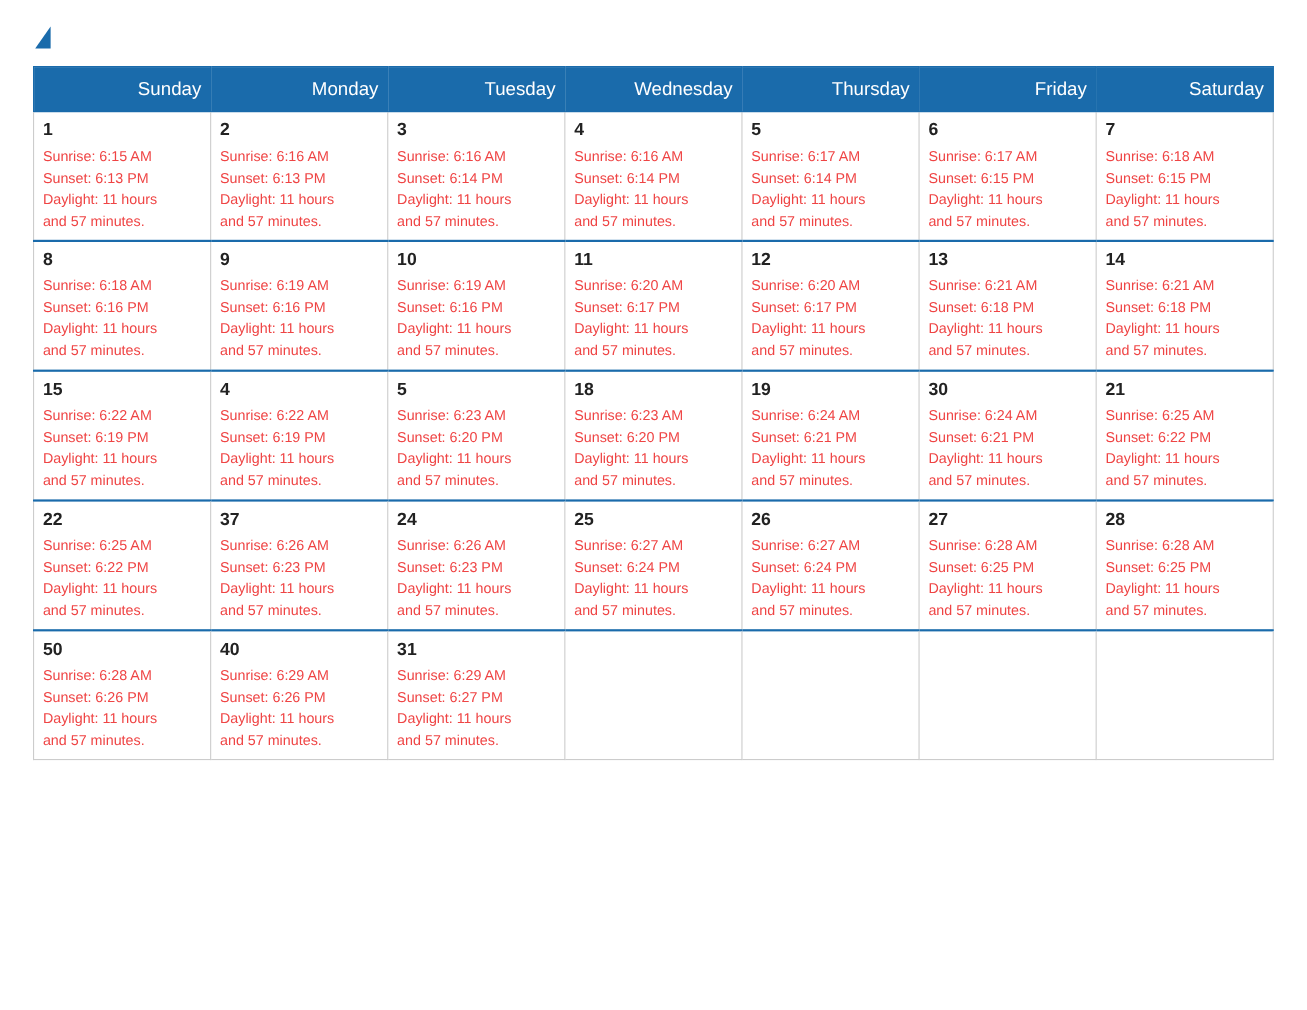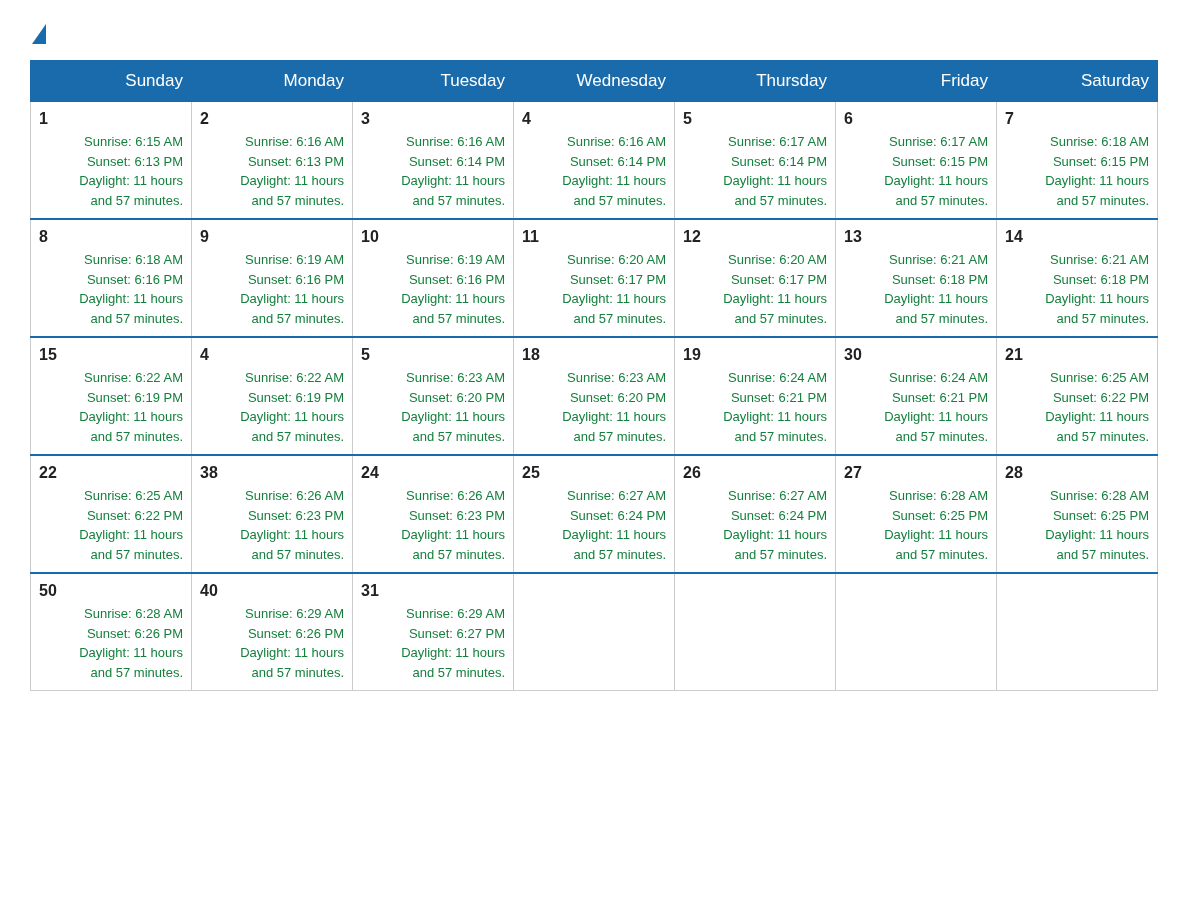--- a/index.html
+++ b/index.html
@@ -87,23 +87,22 @@
     }
     .day-number {
       font-size: 16px;
       font-weight: bold;
       color: #222;
       margin-bottom: 4px;
       display: block;
     }
     .day-info {
       font-size: 13px;
-      color: #15803d;
+      color: #ef4444;
       line-height: 1.5;
-      text-align: right;
     }
     .row-divider td {
       border-top: 2px solid #1a6bab !important;
     }
   </style>
 </head>
 <body>
 
 <div class="header">
   <div class="logo">
@@ -331,21 +330,21 @@
         <td>
           <span class="day-number">22</span>
           <div class="day-info">
             Sunrise: 6:25 AM<br>
             Sunset: 6:22 PM<br>
             Daylight: 11 hours<br>
             and 57 minutes.
           </div>
         </td>
         <td>
-          <span class="day-number">38</span>
+          <span class="day-number">37</span>
           <div class="day-info">
             Sunrise: 6:26 AM<br>
             Sunset: 6:23 PM<br>
             Daylight: 11 hours<br>
             and 57 minutes.
           </div>
         </td>
         <td>
           <span class="day-number">24</span>
           <div class="day-info">

